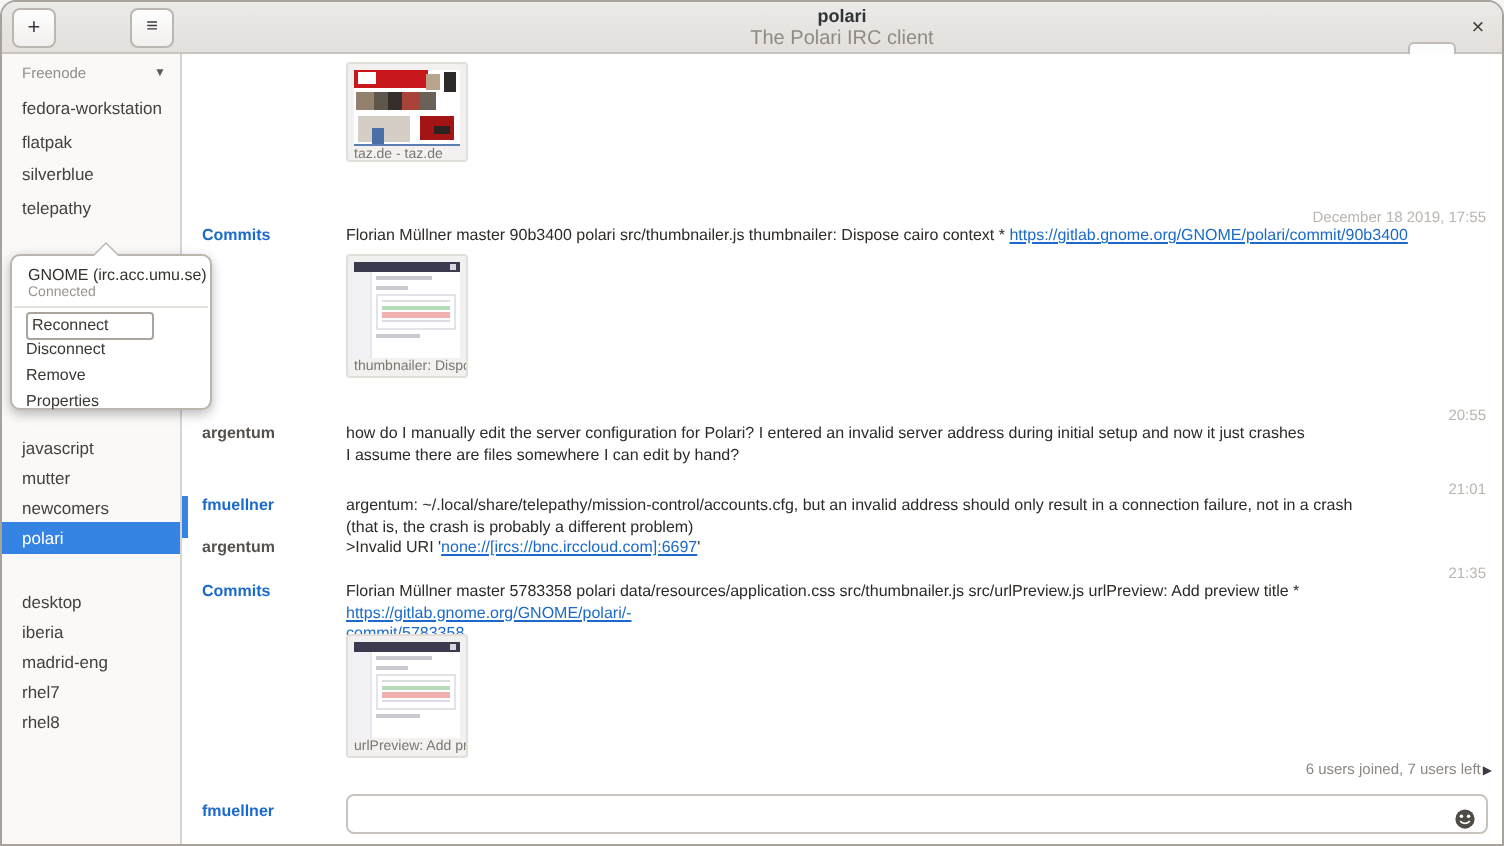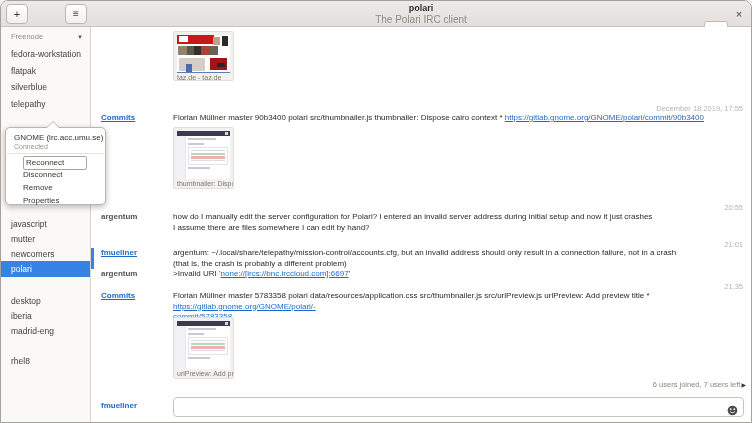--- a/index.html
+++ b/index.html
@@ -37,30 +37,30 @@
   
   .popover { position:absolute; left:4px; top:126px; width:101px; height:78px; background:#ffffff;
              border:1px solid #bbb5ae; border-radius:5px; box-shadow:0 2px 6px rgba(0,0,0,.28); z-index:30; }
   .popover:before { content:""; position:absolute; left:40px; top:-7px; border:7px solid transparent;
                     border-top:none; border-bottom:7px solid #bbb5ae; }
   .popover:after { content:""; position:absolute; left:41px; top:-6px; border:6px solid transparent;
                    border-top:none; border-bottom:6px solid #ffffff; }
   .pop-title { font-size:8px; color:#35322e; padding:5px 8px 0 8px; white-space:nowrap; }
   .pop-sub { font-size:7px; color:#9a948d; padding:1px 8px 3px 8px; }
   .pop-sep { border:none; border-top:1px solid #e6e2de; margin:0 1px 2px 1px; }
-  .pop-item { font-size:8px; color:#3a3733; height:13px; line-height:12px; padding-left:17px; cursor:pointer; }
+  .pop-item { font-size:8px; color:#3a3733; height:13px; line-height:12px; padding-left:7px; cursor:pointer; }
   .pop-item .focusbox { display:inline-block; border:1px solid #aaa49c; border-radius:2px; padding:0 22px 0 2px; }
 
   
   .chat { position:absolute; left:90px; top:26px; right:0; bottom:0; background:#ffffff; }
   .hl-bar { position:absolute; left:0; top:221px; width:3px; height:21px; background:#3584e4; }
   .ts { position:absolute; right:8px; font-size:7.5px; color:#b9b4ae; }
   .msg { position:absolute; left:0; right:0; }
   .sender { position:absolute; left:10px; top:0; font-size:8px; font-weight:600; color:#56514c; cursor:pointer; }
-  .sender.blue { color:#1b6acb;text-decoration:underline; }
+  .sender.blue { color:#1b6acb; }
   .mbody { position:absolute; left:82px; right:18px; top:0; font-size:8px; line-height:10.5px; color:#2d2a27; }
   .mbody a { color:#1b6acb; text-decoration:underline; cursor:pointer; }
 
   
   .card { position:absolute; width:61px; background:#f3f1ef; border:1px solid #e2ded9; border-radius:2px;
           cursor:pointer; }
   .thumb { position:relative; margin:3px 3px 0 3px; height:38px; background:#ffffff; overflow:hidden; }
   .thumb.tall { height:48px; }
   .plabel { font-size:7px; color:#7c7670; padding:1px 3px 2px 3px; white-space:nowrap; overflow:hidden; }
 
@@ -128,20 +128,21 @@
     <div class="srow" style="top:35.5px">flatpak</div>
     <div class="srow" style="top:52px">silverblue</div>
     <div class="srow" style="top:68.5px">telepathy</div>
     <div class="srow" style="top:189px">javascript</div>
     <div class="srow" style="top:204px">mutter</div>
     <div class="srow" style="top:219px">newcomers</div>
     <div class="srow selected" style="top:234px">polari</div>
     <div class="srow" style="top:266px">desktop</div>
     <div class="srow" style="top:281px">iberia</div>
     <div class="srow" style="top:296px">madrid-eng</div>
+    <div class="srow" style="top:311px">rhel7</div>
     <div class="srow" style="top:326px">rhel8</div>
   </aside>
 
   <div class="popover">
     <div class="pop-title">GNOME (irc.acc.umu.se)</div>
     <div class="pop-sub">Connected</div>
     <hr class="pop-sep">
     <div class="pop-item"><span class="focusbox">Reconnect</span></div>
     <div class="pop-item">Disconnect</div>
     <div class="pop-item">Remove</div>

